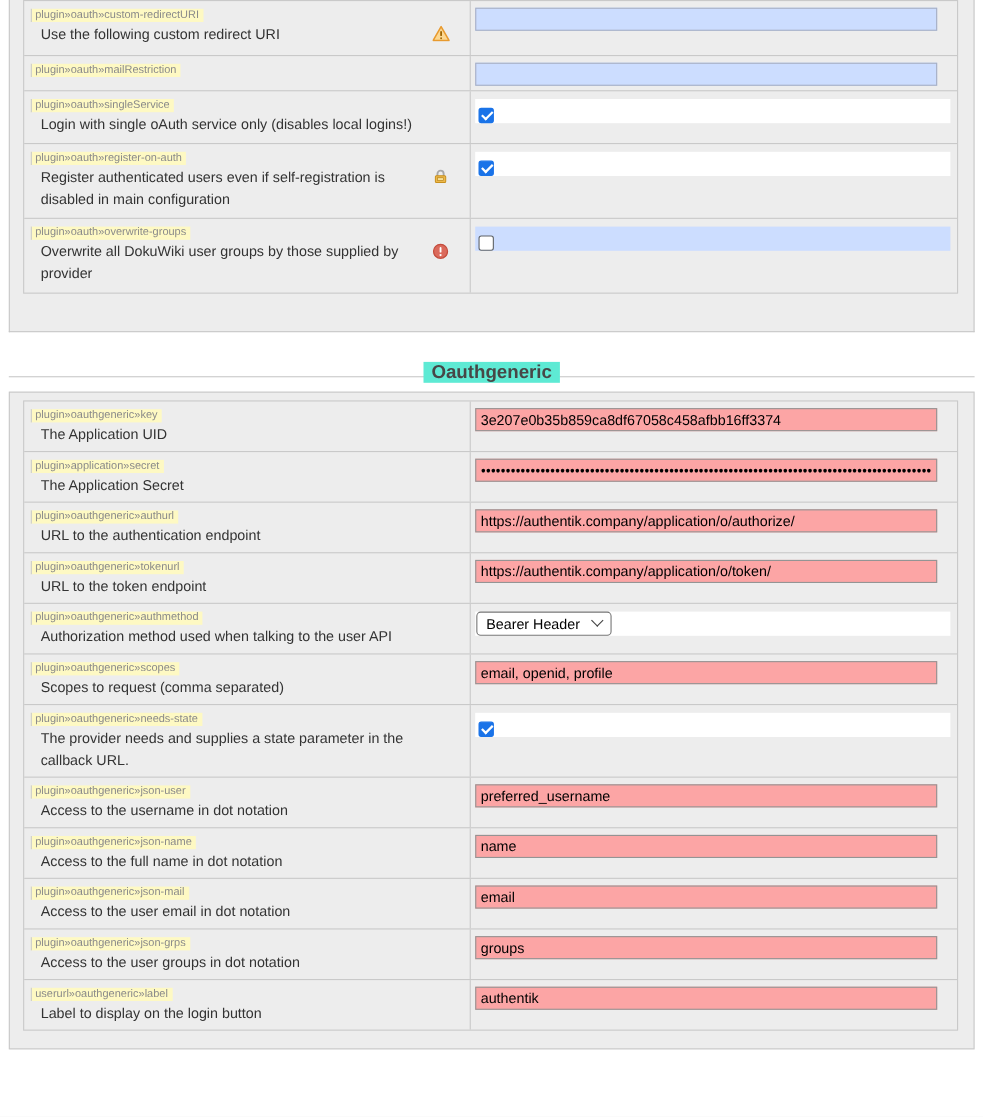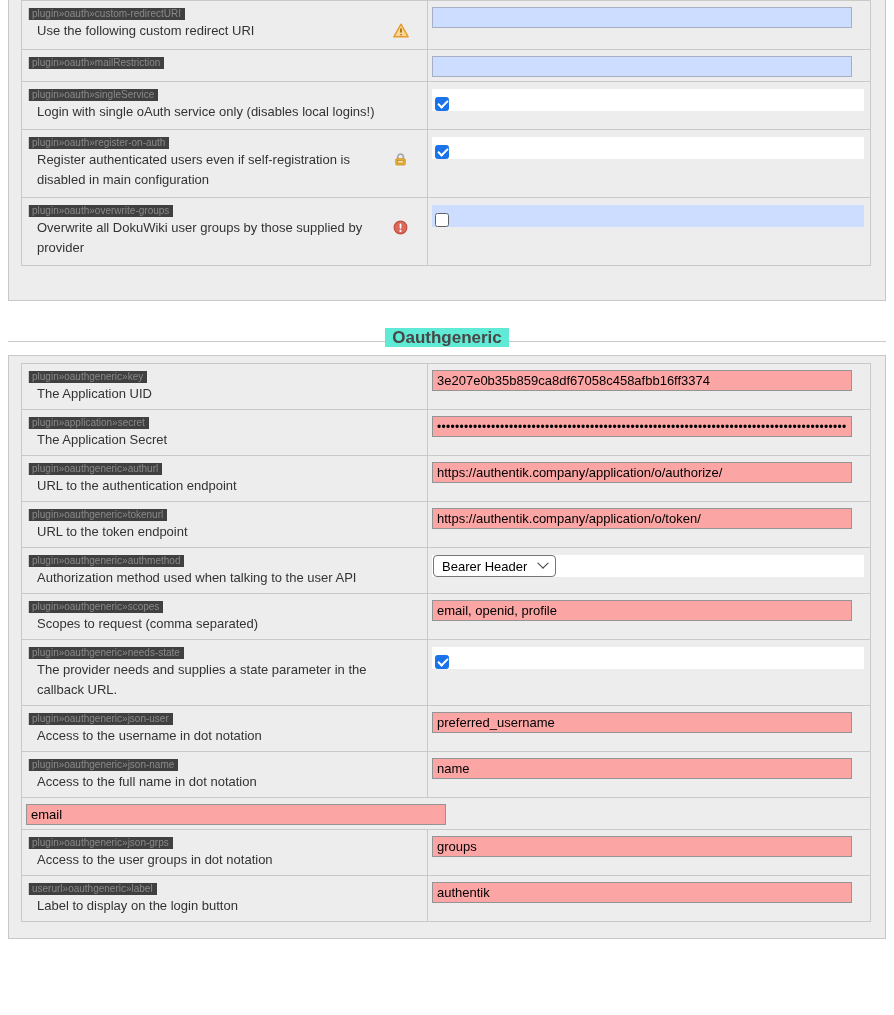--- a/index.html
+++ b/index.html
@@ -24,21 +24,21 @@
 
   .label-cell {
     width:406px; flex:none; box-sizing:border-box;
     border-right:1px solid #c9c9c9;
     padding:2px 0 5px 6px;
   }
   .s1 .label-cell { padding-bottom:7px; }
   .outkey {
     display:inline-block;
     font-size:10px; line-height:12px; color:#8a8a8a;
-    background:#404040; padding:0 4px 0 3px;
+    background:#fef9c3; padding:0 4px 0 3px;
     border-left:1px solid #ccc;
     white-space:nowrap;
   }
   .label-line { display:flex; align-items:flex-start; padding-left:9px; }
   .label-text {
     font-size:13px; line-height:20px; color:#333;
     white-space:pre; flex:1;
   }
   .icon-slot { flex:none; width:34px; padding-top:2px; }
   .cfg-icon { display:inline-block; line-height:0; }
@@ -303,20 +303,26 @@
       <div class="label-line">
         <span class="label-text">Access to the full name in dot notation</span>
       </div>
     </div>
     <div class="value-cell">
             <input class="cfg-input" type="text" value="name" style="">
           </div>
   </div>
 
   <div class="row">
+    <div class="label-cell">
+      <span class="outkey">plugin»oauthgeneric»json-mail</span>
+      <div class="label-line">
+        <span class="label-text">Access to the user email in dot notation</span>
+      </div>
+    </div>
     <div class="value-cell">
             <input class="cfg-input" type="text" value="email" style="">
           </div>
   </div>
 
   <div class="row">
     <div class="label-cell">
       <span class="outkey">plugin»oauthgeneric»json-grps</span>
       <div class="label-line">
         <span class="label-text">Access to the user groups in dot notation</span>

